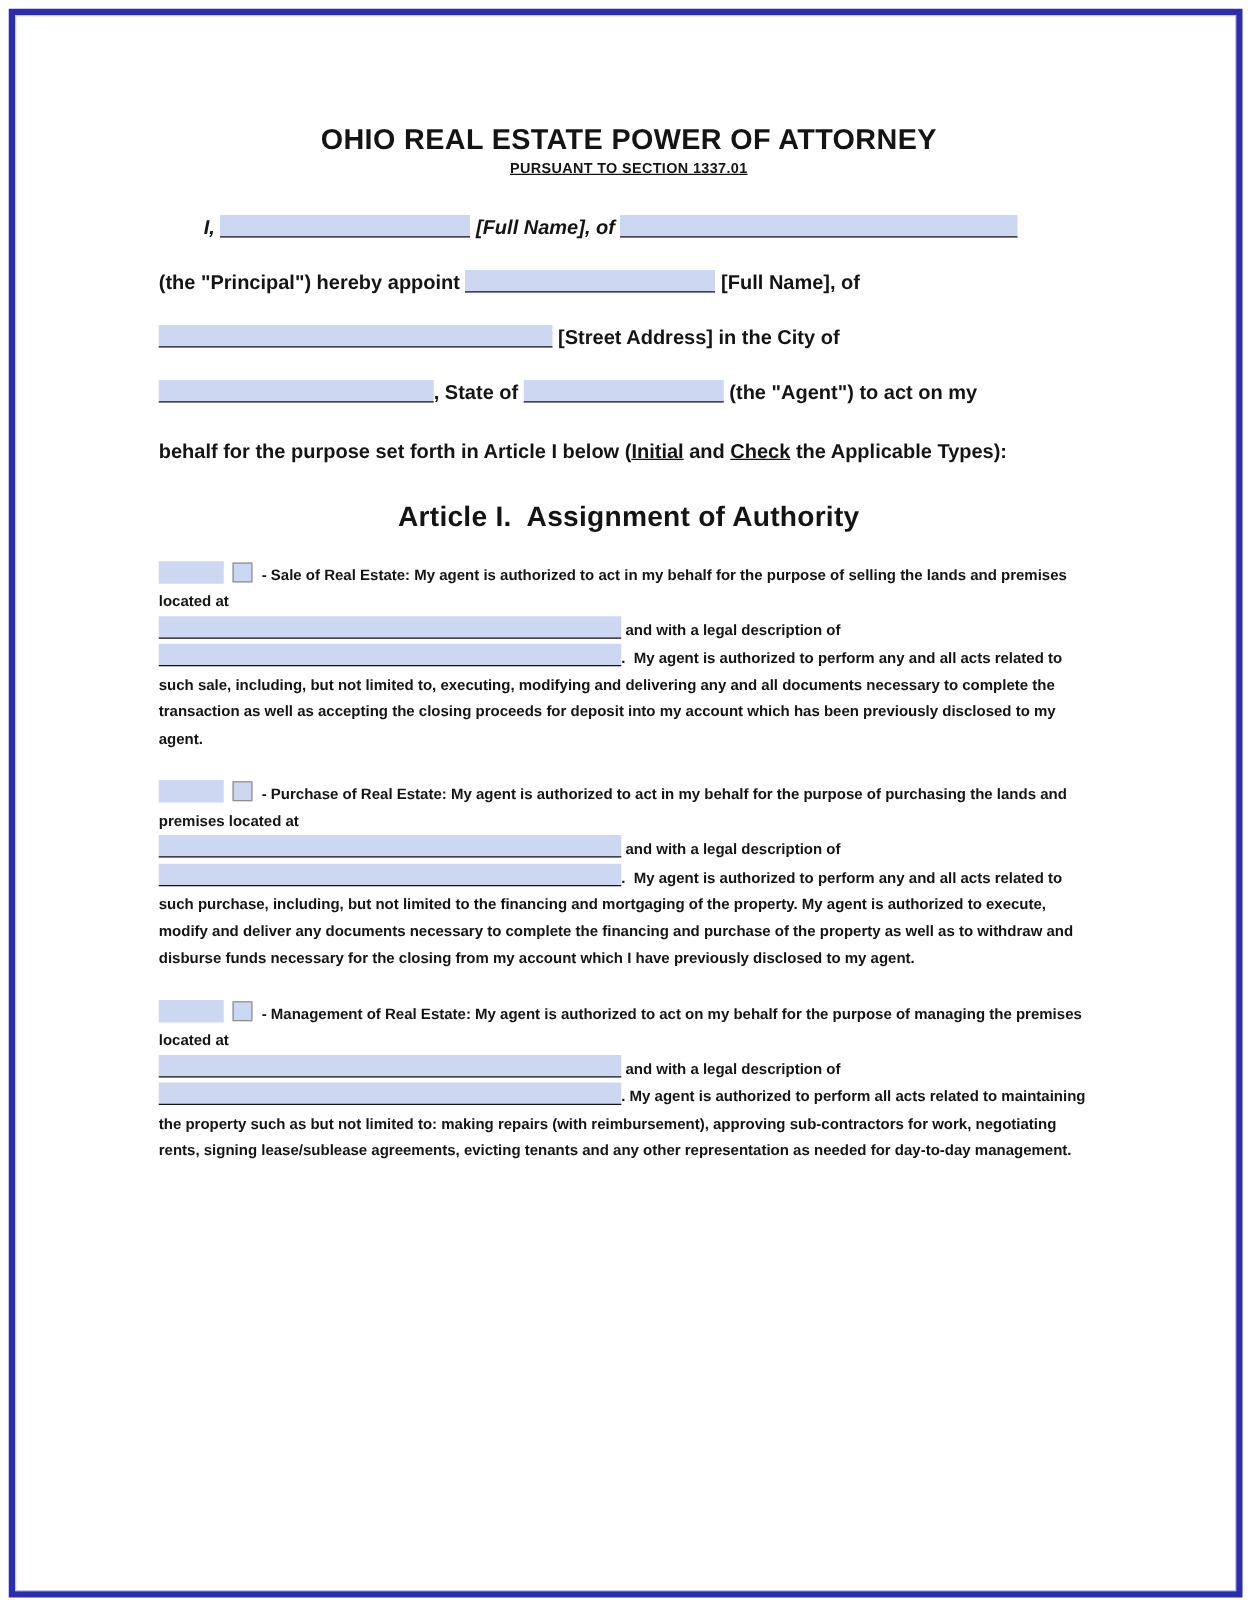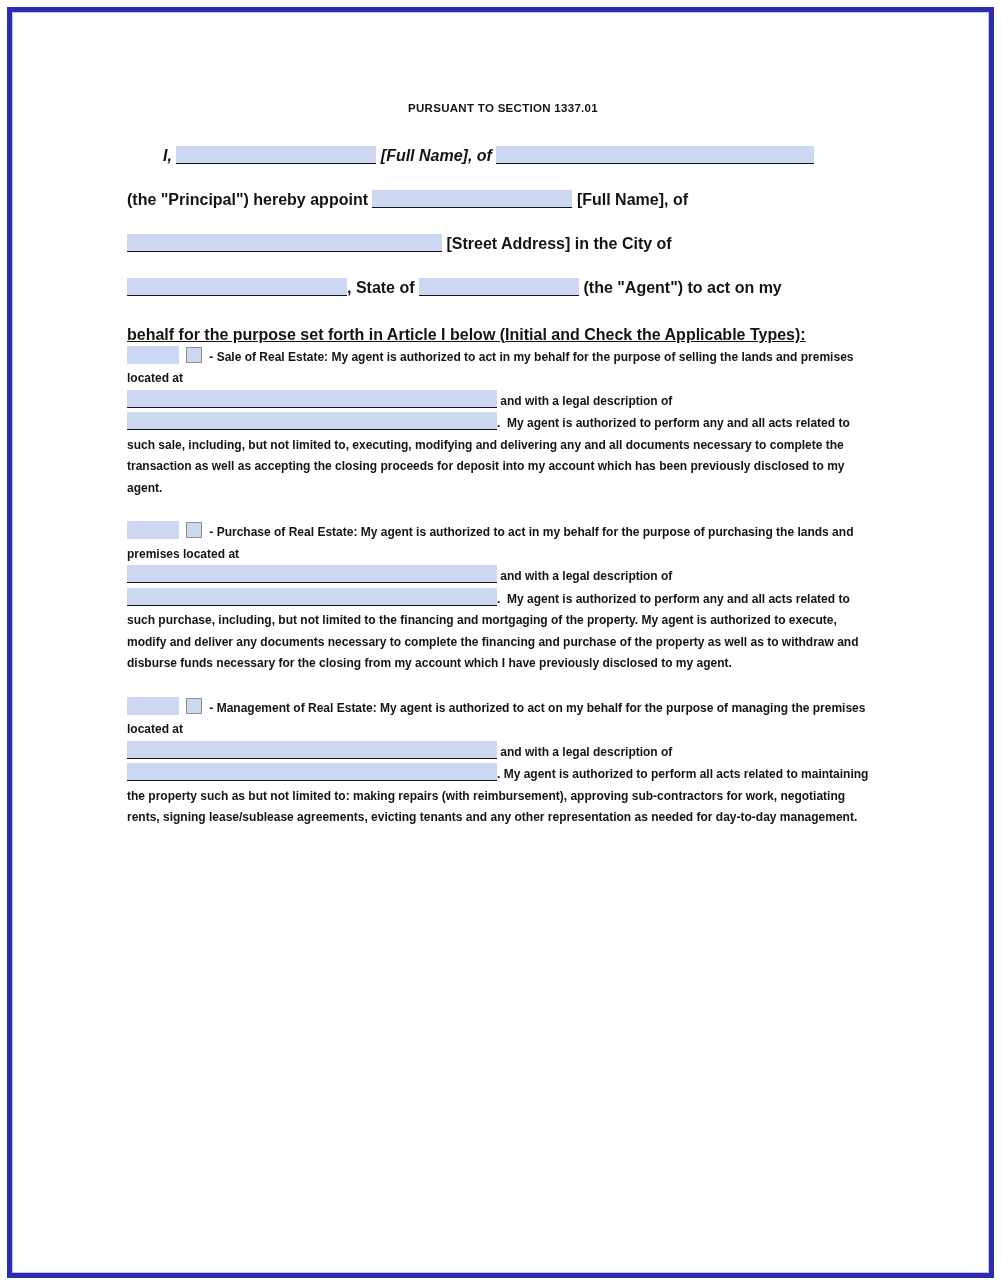--- a/index.html
+++ b/index.html
@@ -17,65 +17,67 @@
   }
   .content {
     position:absolute; top:0; left:0;
     width:1001px; box-sizing:border-box;
     padding:98px 122px 0 127px;
   }
   .title {
     font-size:23px; text-align:center; margin:0; letter-spacing:0.3px;
   }
   .subtitle {
-    font-size:11.5px; text-align:center; margin-top:4px; letter-spacing:0.3px;
+    font-size:11.5px; text-align:center; margin-top:4px; letter-spacing:0.3px;text-decoration:underline;
   }
   .intro { margin-top:20px; font-size:16px; }
   .iline { height:44px; line-height:44px; white-space:nowrap; }
   .iline.indent { padding-left:36px;font-style:italic; }
   .blank {
     display:inline-block; height:17px;
     background:#ccd8f2; border-bottom:1px solid #141414;
     vertical-align:-3px;
   }
   .initial { width:52px; border-bottom:none; height:18px; }
   .bar { width:370px; }
   .w200{width:200px} .w318{width:318px} .w222{width:222px} .w162{width:162px}
   .w315{width:315px} .w220{width:220px} .w160{width:160px}
-  .intro-text { margin-top:14px; line-height:21.5px; font-size:16px; width:752px;text-decoration:underline; }
+  .intro-text { margin-top:14px; line-height:21.5px; font-size:16px; width:752px; }
   .u { text-decoration:underline; }
   .article-heading {
     font-size:22.5px; text-align:center; margin:28px 0 22px; letter-spacing:0.2px;
   }
   .section {
     font-size:12px; line-height:21.5px; width:752px; margin-bottom:22px;
   }
   .checkbox {
     display:inline-block; width:14px; height:14px;
     background:#ccd8f2; border:1px solid #8f8f8f;
     vertical-align:-2px; margin:0 4px 0 7px;
   }
 </style>
 </head>
 <body>
 
 <div class="frame"></div>
 
 <div class="content">
 
+  <h1 class="title">OHIO REAL ESTATE POWER OF ATTORNEY</h1>
   <div class="subtitle">PURSUANT TO SECTION 1337.01</div>
 
   <div class="intro">
     <div class="iline indent"><span>I,</span> <span class="blank w200"></span> <span>[Full Name], of</span> <span class="blank w318"></span></div>
     <div class="iline"><span>(the "Principal") hereby appoint</span> <span class="blank w200"></span> <span>[Full Name], of</span></div>
     <div class="iline"><span class="blank w315"></span> <span>[Street Address] in the City of</span></div>
     <div class="iline"><span class="blank w220"></span><span>, State of</span> <span class="blank w160"></span> <span>(the "Agent") to act on my</span></div>
     <div class="intro-text"><span>behalf for the purpose set forth in Article I below (</span><span class="u">Initial</span><span> and </span><span class="u">Check</span><span> the Applicable Types):</span></div>
   </div>
 
+  <h2 class="article-heading">Article I.&nbsp; Assignment of Authority</h2>
 
   <div class="section"><span class="blank initial"></span><span class="checkbox"></span> <span>- Sale of Real Estate: </span><span>My agent is authorized to act in my behalf for the purpose of selling the lands and premises located at</span><br><span class="blank bar"></span> <span>and with a legal description of</span><br><span class="blank bar"></span><span>. &nbsp;My agent is authorized to perform any and all acts related to such sale, including, but not limited to, executing, modifying and delivering any and all documents necessary to complete the transaction as well as accepting the closing proceeds for deposit into my account which has been previously disclosed to my agent.</span></div>
 
   <div class="section"><span class="blank initial"></span><span class="checkbox"></span> <span>- Purchase of Real Estate: </span><span>My agent is authorized to act in my behalf for the purpose of purchasing the lands and premises located at</span><br><span class="blank bar"></span> <span>and with a legal description of</span><br><span class="blank bar"></span><span>. &nbsp;My agent is authorized to perform any and all acts related to such purchase, including, but not limited to the financing and mortgaging of the property. My agent is authorized to execute, modify and deliver any documents necessary to complete the financing and purchase of the property as well as to withdraw and disburse funds necessary for the closing from my account which I have previously disclosed to my agent.</span></div>
 
   <div class="section"><span class="blank initial"></span><span class="checkbox"></span> <span>- Management of Real Estate: </span><span>My agent is authorized to act on my behalf for the purpose of managing the premises located at</span><br><span class="blank bar"></span> <span>and with a legal description of</span><br><span class="blank bar"></span><span>. My agent is authorized to perform all acts related to maintaining the property such as but not limited to: making repairs (with reimbursement), approving sub-contractors for work, negotiating rents, signing lease/sublease agreements, evicting tenants and any other representation as needed for day-to-day management.</span></div>
 
 </div>
 
 </body></html>

